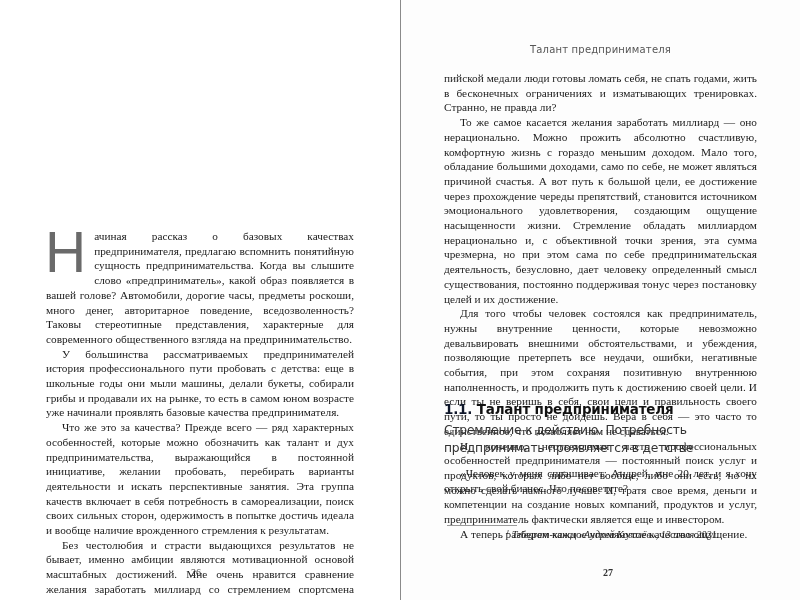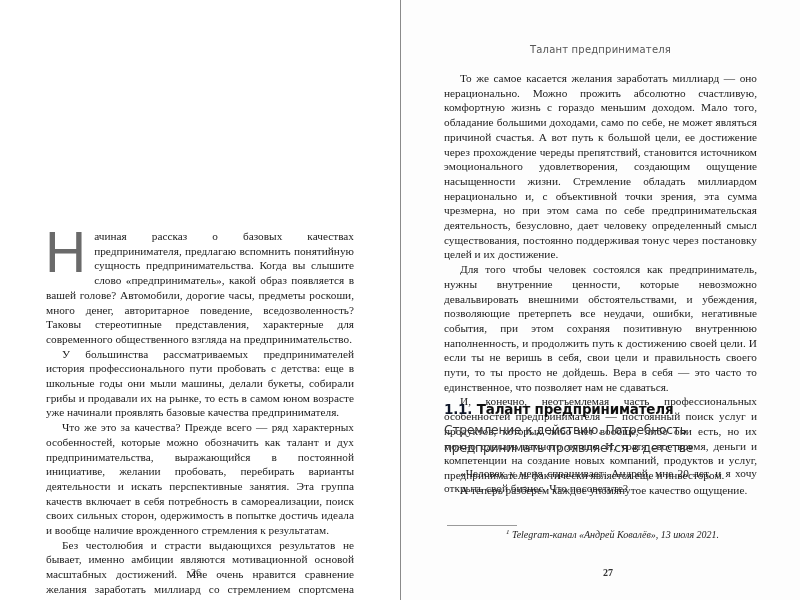--- a/index.html
+++ b/index.html
@@ -54,20 +54,21 @@
 </div>
 
 <div class="spine"></div>
 <div class="spine2"></div>
 
 <div class="page page-right">
   <div class="running-head">Талант предпринимателя</div>
 </div>
 
 <div class="text-block right-block">
+  <p class="noindent">пийской медали люди готовы ломать себя, не спать годами, жить в бесконечных ограничениях и изматывающих тренировках. Странно, не правда ли?</p>
   <p>То же самое касается желания заработать миллиард — оно нерационально. Можно прожить абсолютно счастливую, комфортную жизнь с гораздо меньшим доходом. Мало того, обладание большими доходами, само по себе, не может являться причиной счастья. А вот путь к большой цели, ее достижение через прохождение череды препятствий, становится источником эмоционального удовлетворения, создающим ощущение насыщенности жизни. Стремление обладать миллиардом нерационально и, с объективной точки зрения, эта сумма чрезмерна, но при этом сама по себе предпринимательская деятельность, безусловно, дает человеку определенный смысл существования, постоянно поддерживая тонус через постановку целей и их достижение.</p>
   <p>Для того чтобы человек состоялся как предприниматель, нужны внутренние ценности, которые невозможно девальвировать внешними обстоятельствами, и убеждения, позволяющие претерпеть все неудачи, ошибки, негативные события, при этом сохраняя позитивную внутреннюю наполненность, и продолжить путь к достижению своей цели. И если ты не веришь в себя, свои цели и правильность своего пути, то ты просто не дойдешь. Вера в себя — это часто то единственное, что позволяет нам не сдаваться.</p>
   <p>И, конечно, неотъемлемая часть профессиональных особенностей предпринимателя — постоянный поиск услуг и продуктов, которых либо нет вообще, либо они есть, но их можно сделать намного лучше. И, тратя свое время, деньги и компетенции на создание новых компаний, продуктов и услуг, предприниматель фактически является еще и инвестором.</p>
   <p>А теперь разберем каждое упомянутое качество ощущение.</p>
 </div>
 
 <div class="section">
   <div class="section-title"><span class="section-num">1.1.</span> <span>Талант предпринимателя</span></div>
   <div class="section-sub">Стремление к действию. Потребность предпринимать проявляется в детстве</div>
 </div>

